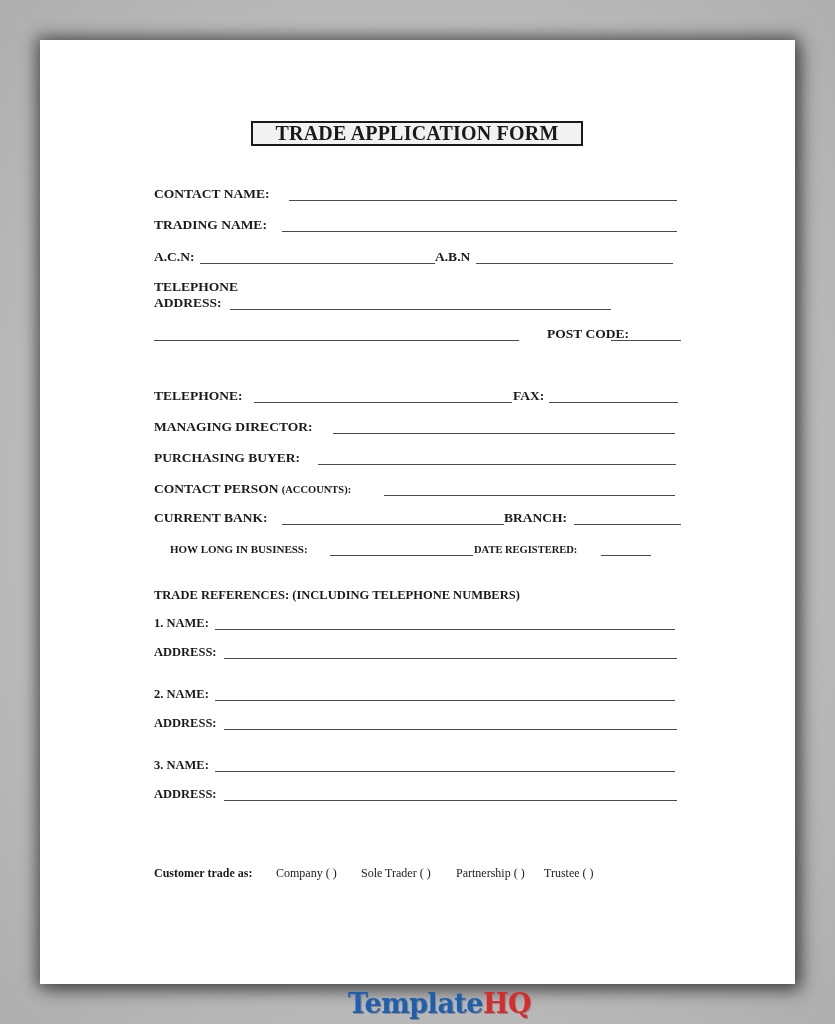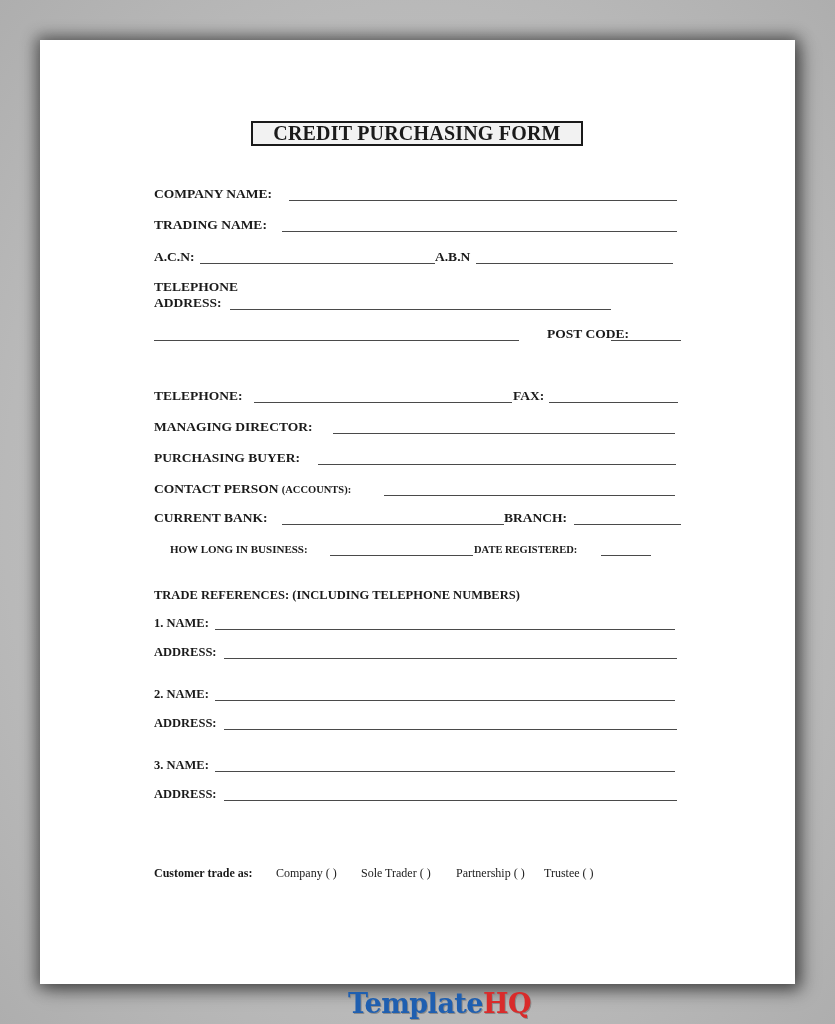--- a/index.html
+++ b/index.html
@@ -33,23 +33,23 @@
       text-shadow: 1px 1px 0 #8a8a8a;
     }
     .logo .t { color: #1f5fb0; }
     .logo .hq { color: #d92b2b; }
   </style>
 </head>
 <body>
 
 <div class="page"></div>
 
-<div class="title-box">CREDIT PURCHASING FORM</div>
+<div class="title-box">TRADE APPLICATION FORM</div>
 
-<div class="lbl" style="left:154px;top:186px;">COMPANY NAME:</div>
+<div class="lbl" style="left:154px;top:186px;">CONTACT NAME:</div>
 <div class="line" style="left:289px;top:200px;width:388px;"></div>
 
 <div class="lbl" style="left:154px;top:217px;">TRADING NAME:</div>
 <div class="line" style="left:282px;top:231px;width:395px;"></div>
 
 <div class="lbl" style="left:154px;top:249px;">A.C.N:</div>
 <div class="line" style="left:200px;top:263px;width:235px;"></div>
 <div class="lbl" style="left:435px;top:249px;">A.B.N</div>
 <div class="line" style="left:476px;top:263px;width:197px;"></div>
 

